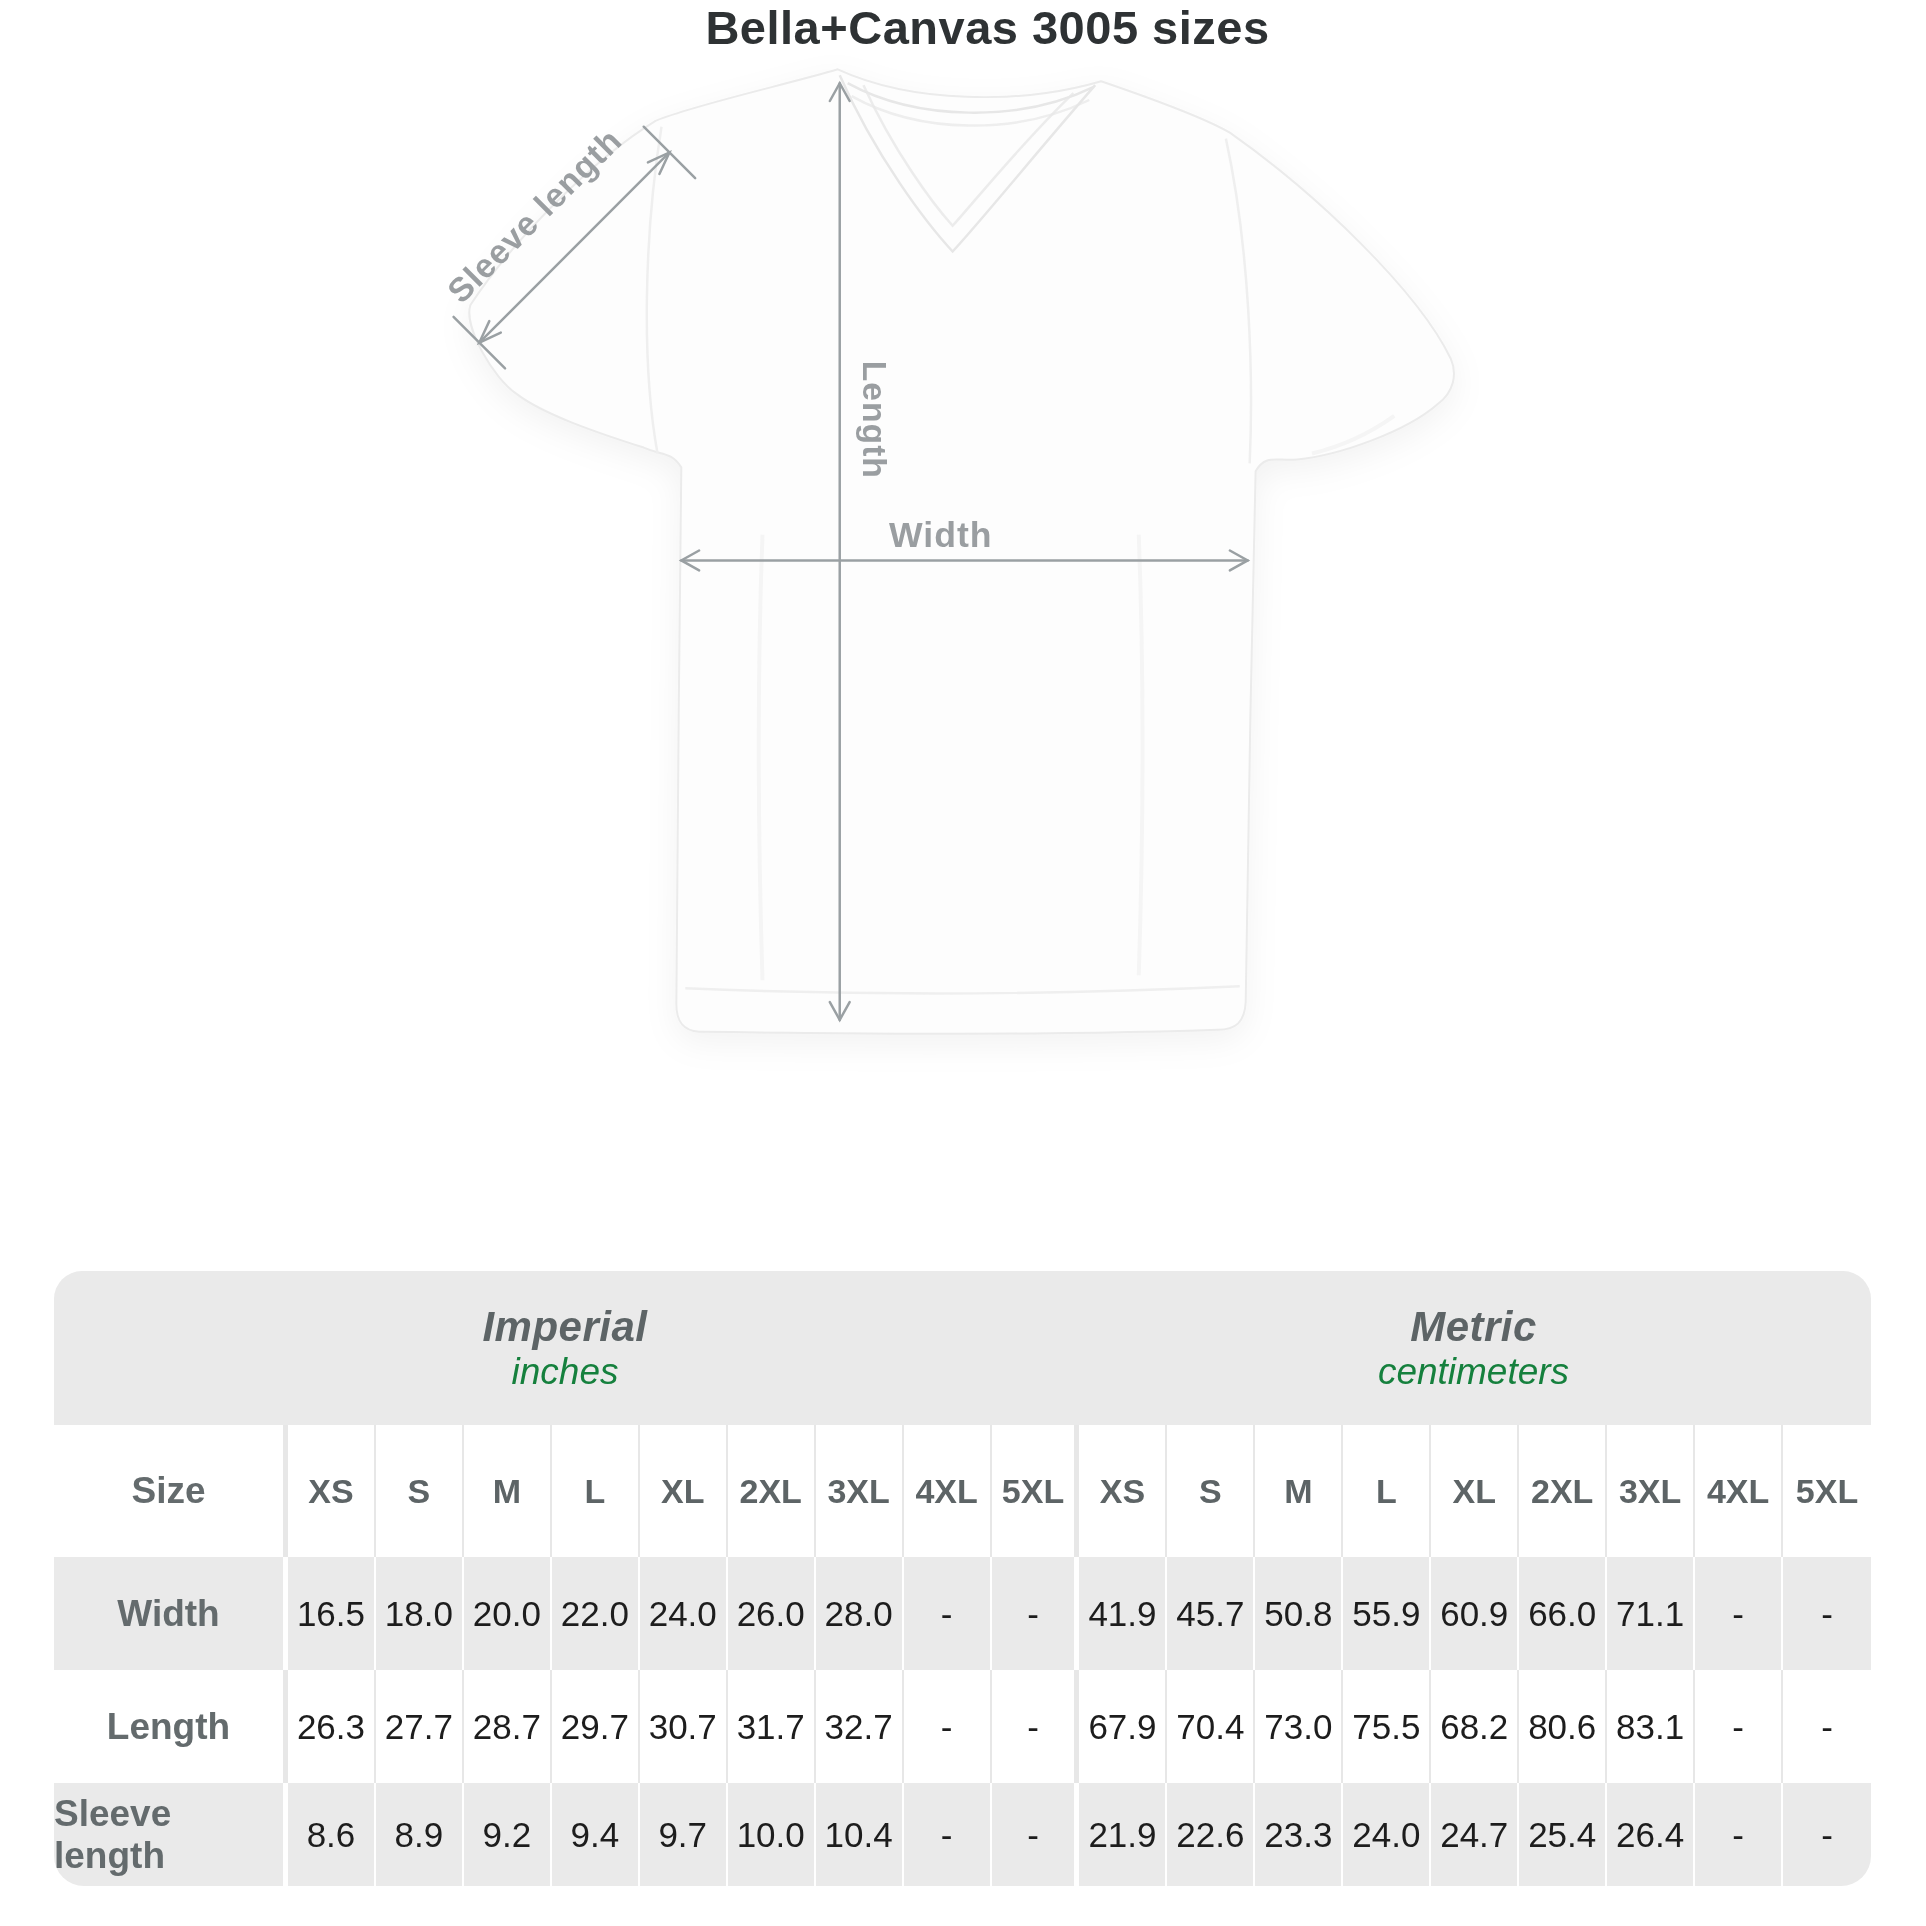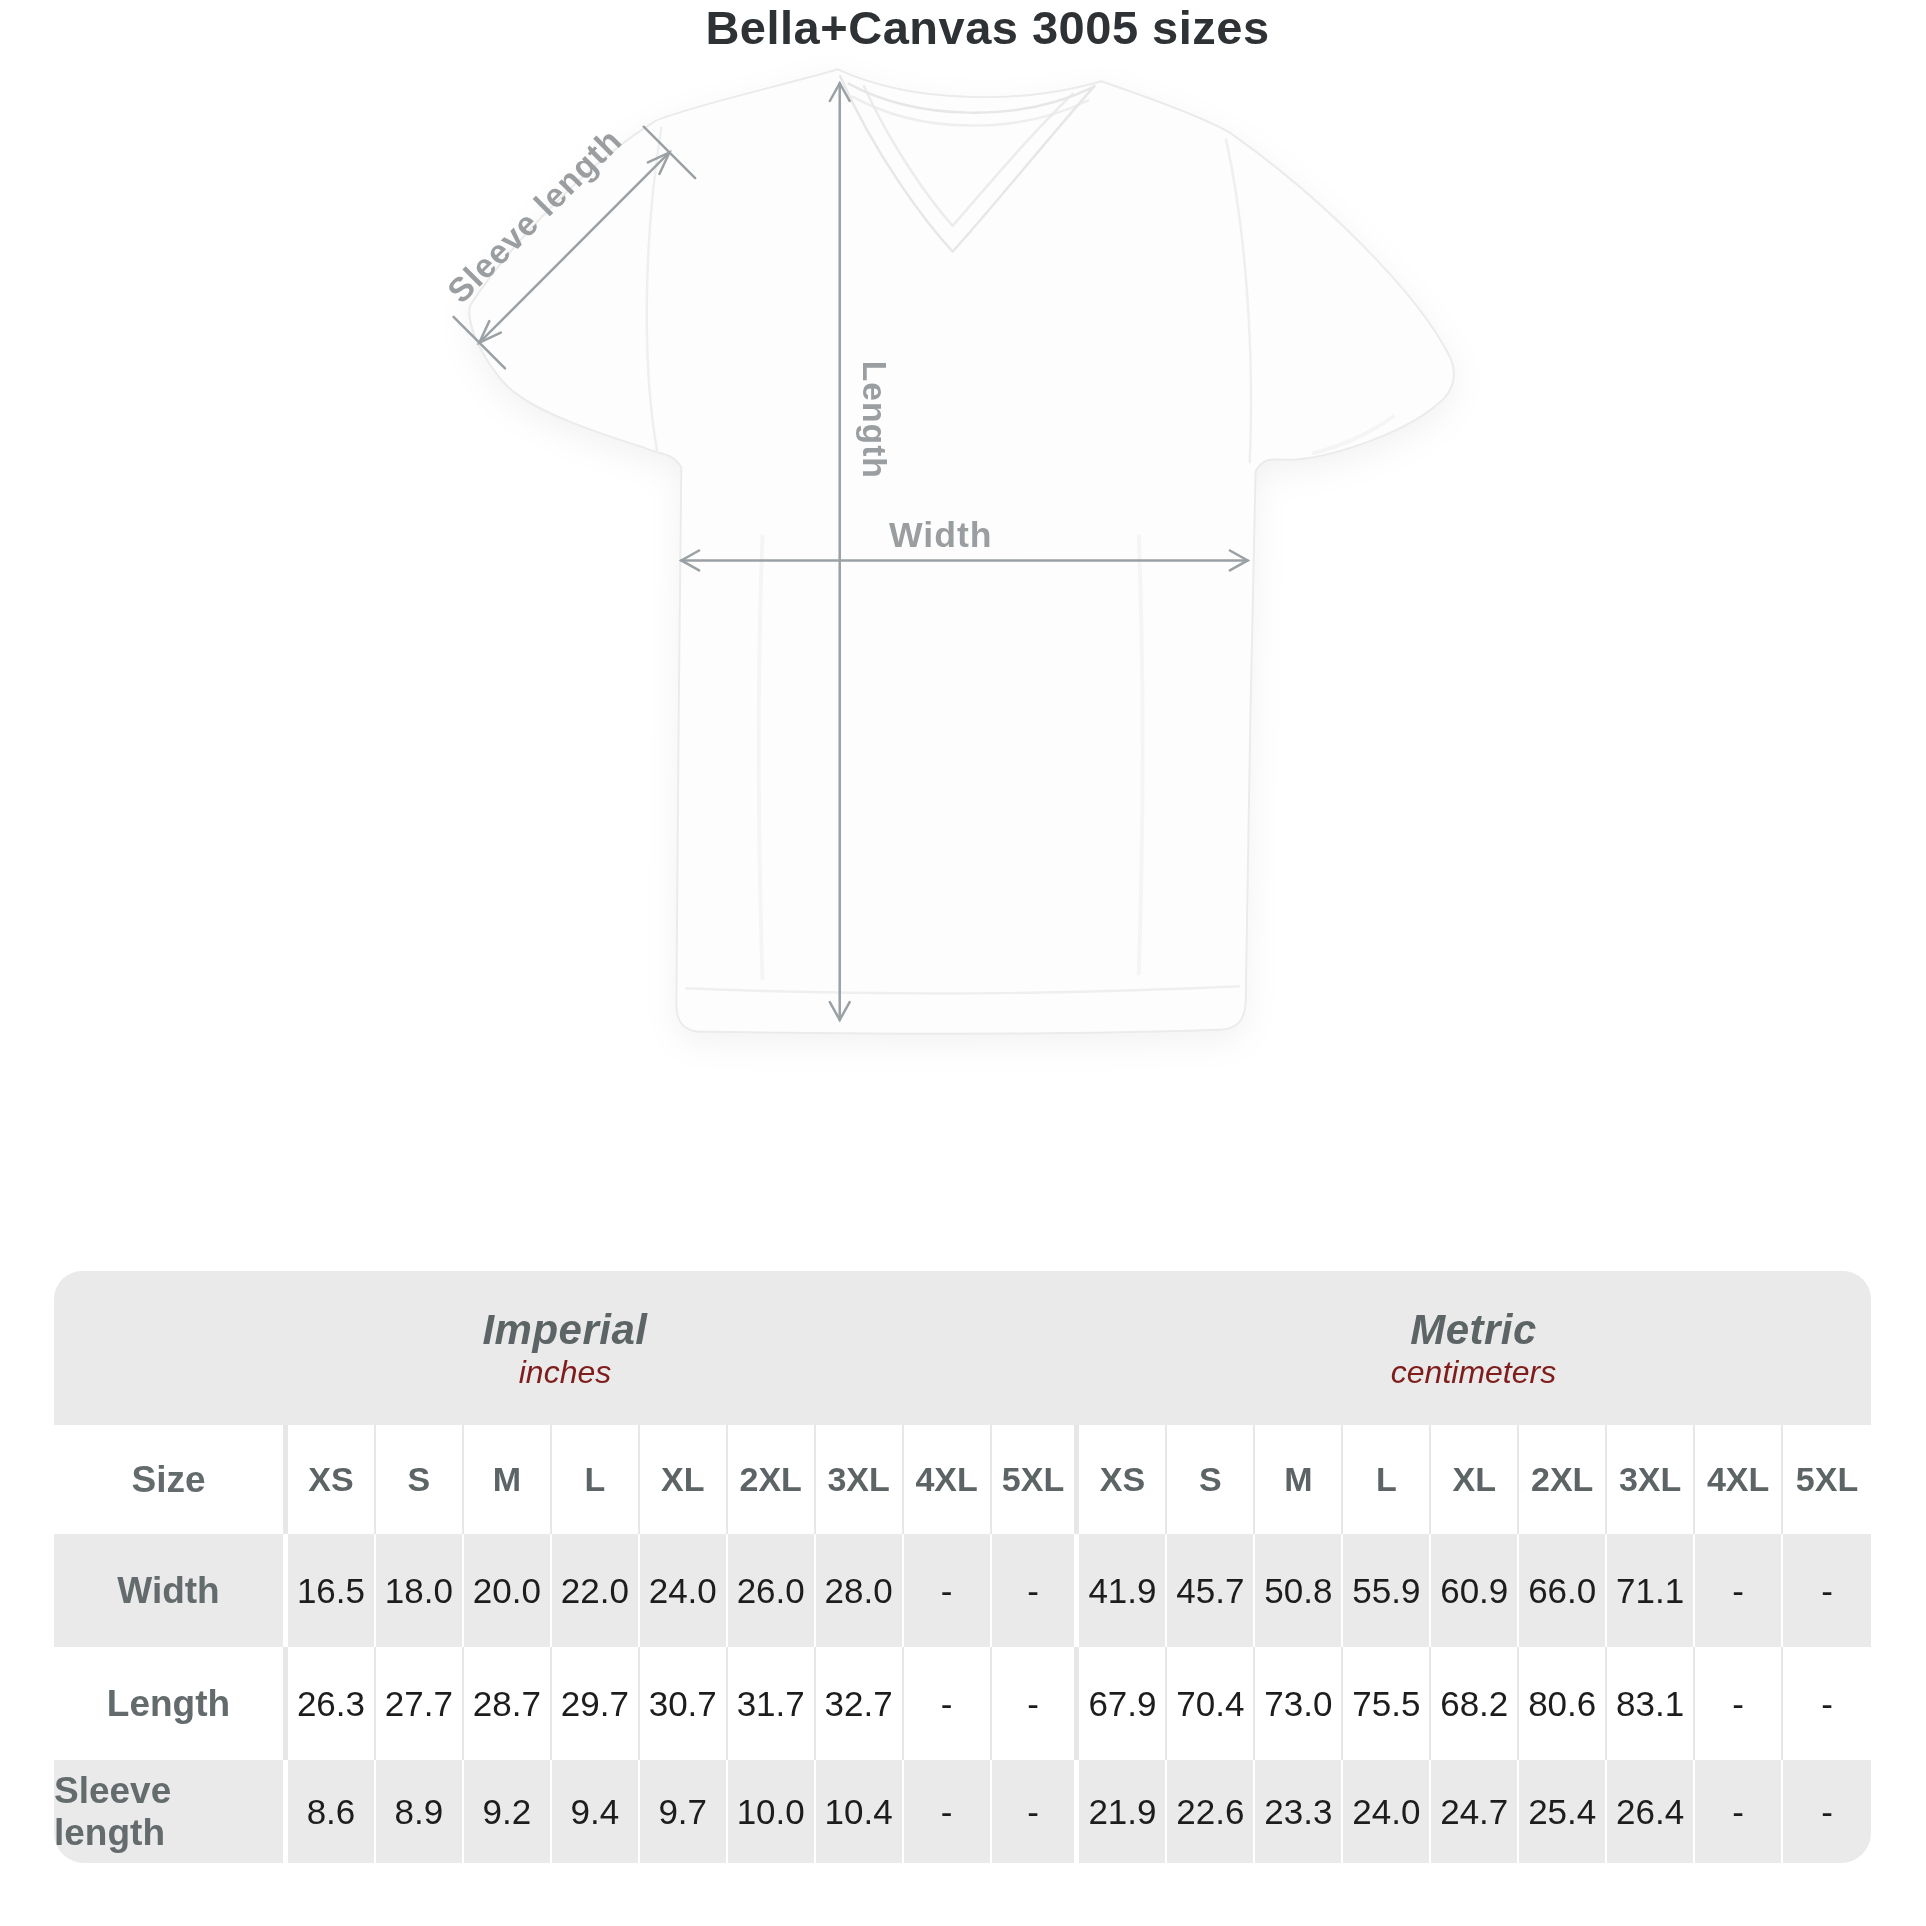--- a/index.html
+++ b/index.html
@@ -31,23 +31,23 @@
   .chart-title{font-size:47px;font-weight:bold;color:#2e3234;letter-spacing:0.5px;}
   .chart-subtitle{margin-top:22px;font-size:29px;font-style:italic;color:#4a4c4d;}
   
   .size-table{position:absolute;left:54px;top:1271px;width:1817px;}
   .unit-band{
     height:154px;background:#eaeaea;border-radius:28px 28px 0 0;
     display:grid;grid-template-columns:1022px 1fr;
   }
   .unit-cell{display:flex;flex-direction:column;align-items:center;justify-content:center;}
   .unit-name{font-size:42px;font-weight:bold;font-style:italic;color:#5d6466;letter-spacing:0.5px;}
-  .unit-sub{font-size:32px;font-style:italic;color:#7f1d1d;}
+  .unit-sub{font-size:37px;font-style:italic;color:#15803d;}
   .tr{display:grid;grid-template-columns:234px repeat(18,1fr);}
-  .tr.sizes{height:109px;}
+  .tr.sizes{height:132px;}
   .tr.data{height:113px;}
   .tr.last{height:103px;border-radius:0 0 30px 30px;overflow:hidden;}
   .td{
     display:flex;align-items:center;justify-content:center;
     font-size:35px;color:#1d1d1d;box-sizing:border-box;
     border-right:2px solid transparent;
   }
   .td:last-child{border-right:none;}
   .td.sep{border-right-width:5px;}
   .tr.white .td{background:#ffffff;border-right-color:#e7e7e7;}

